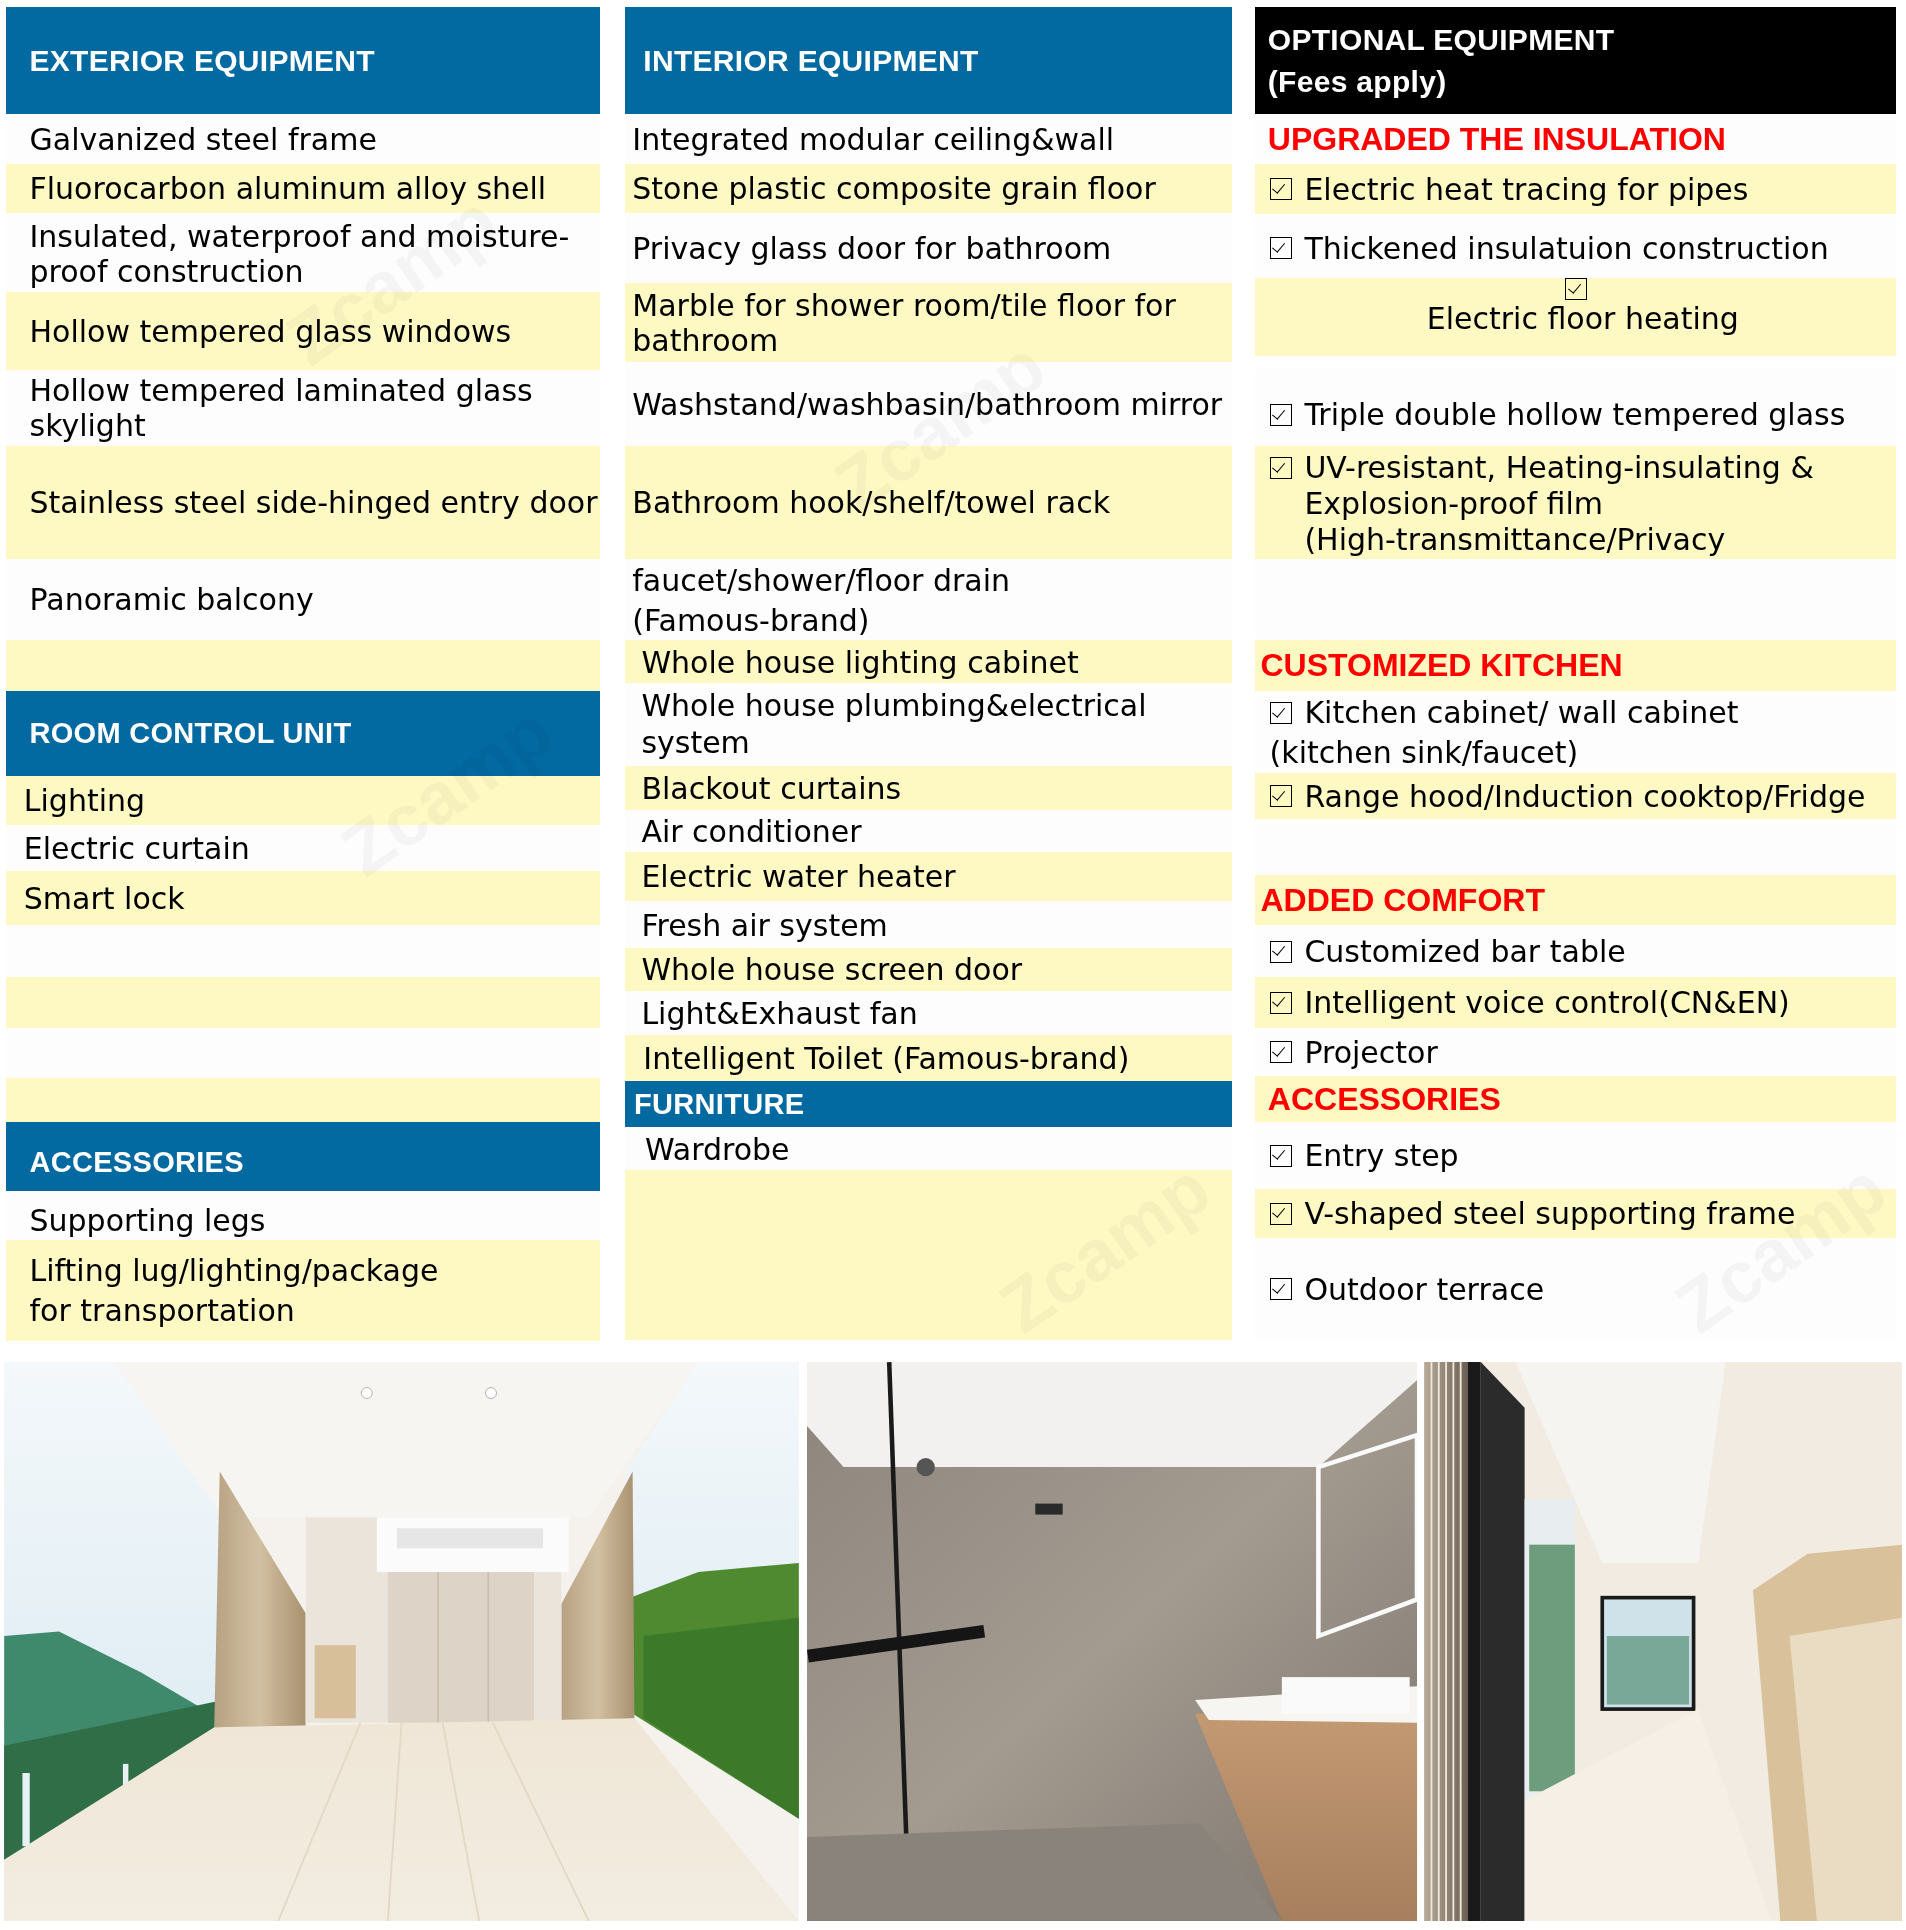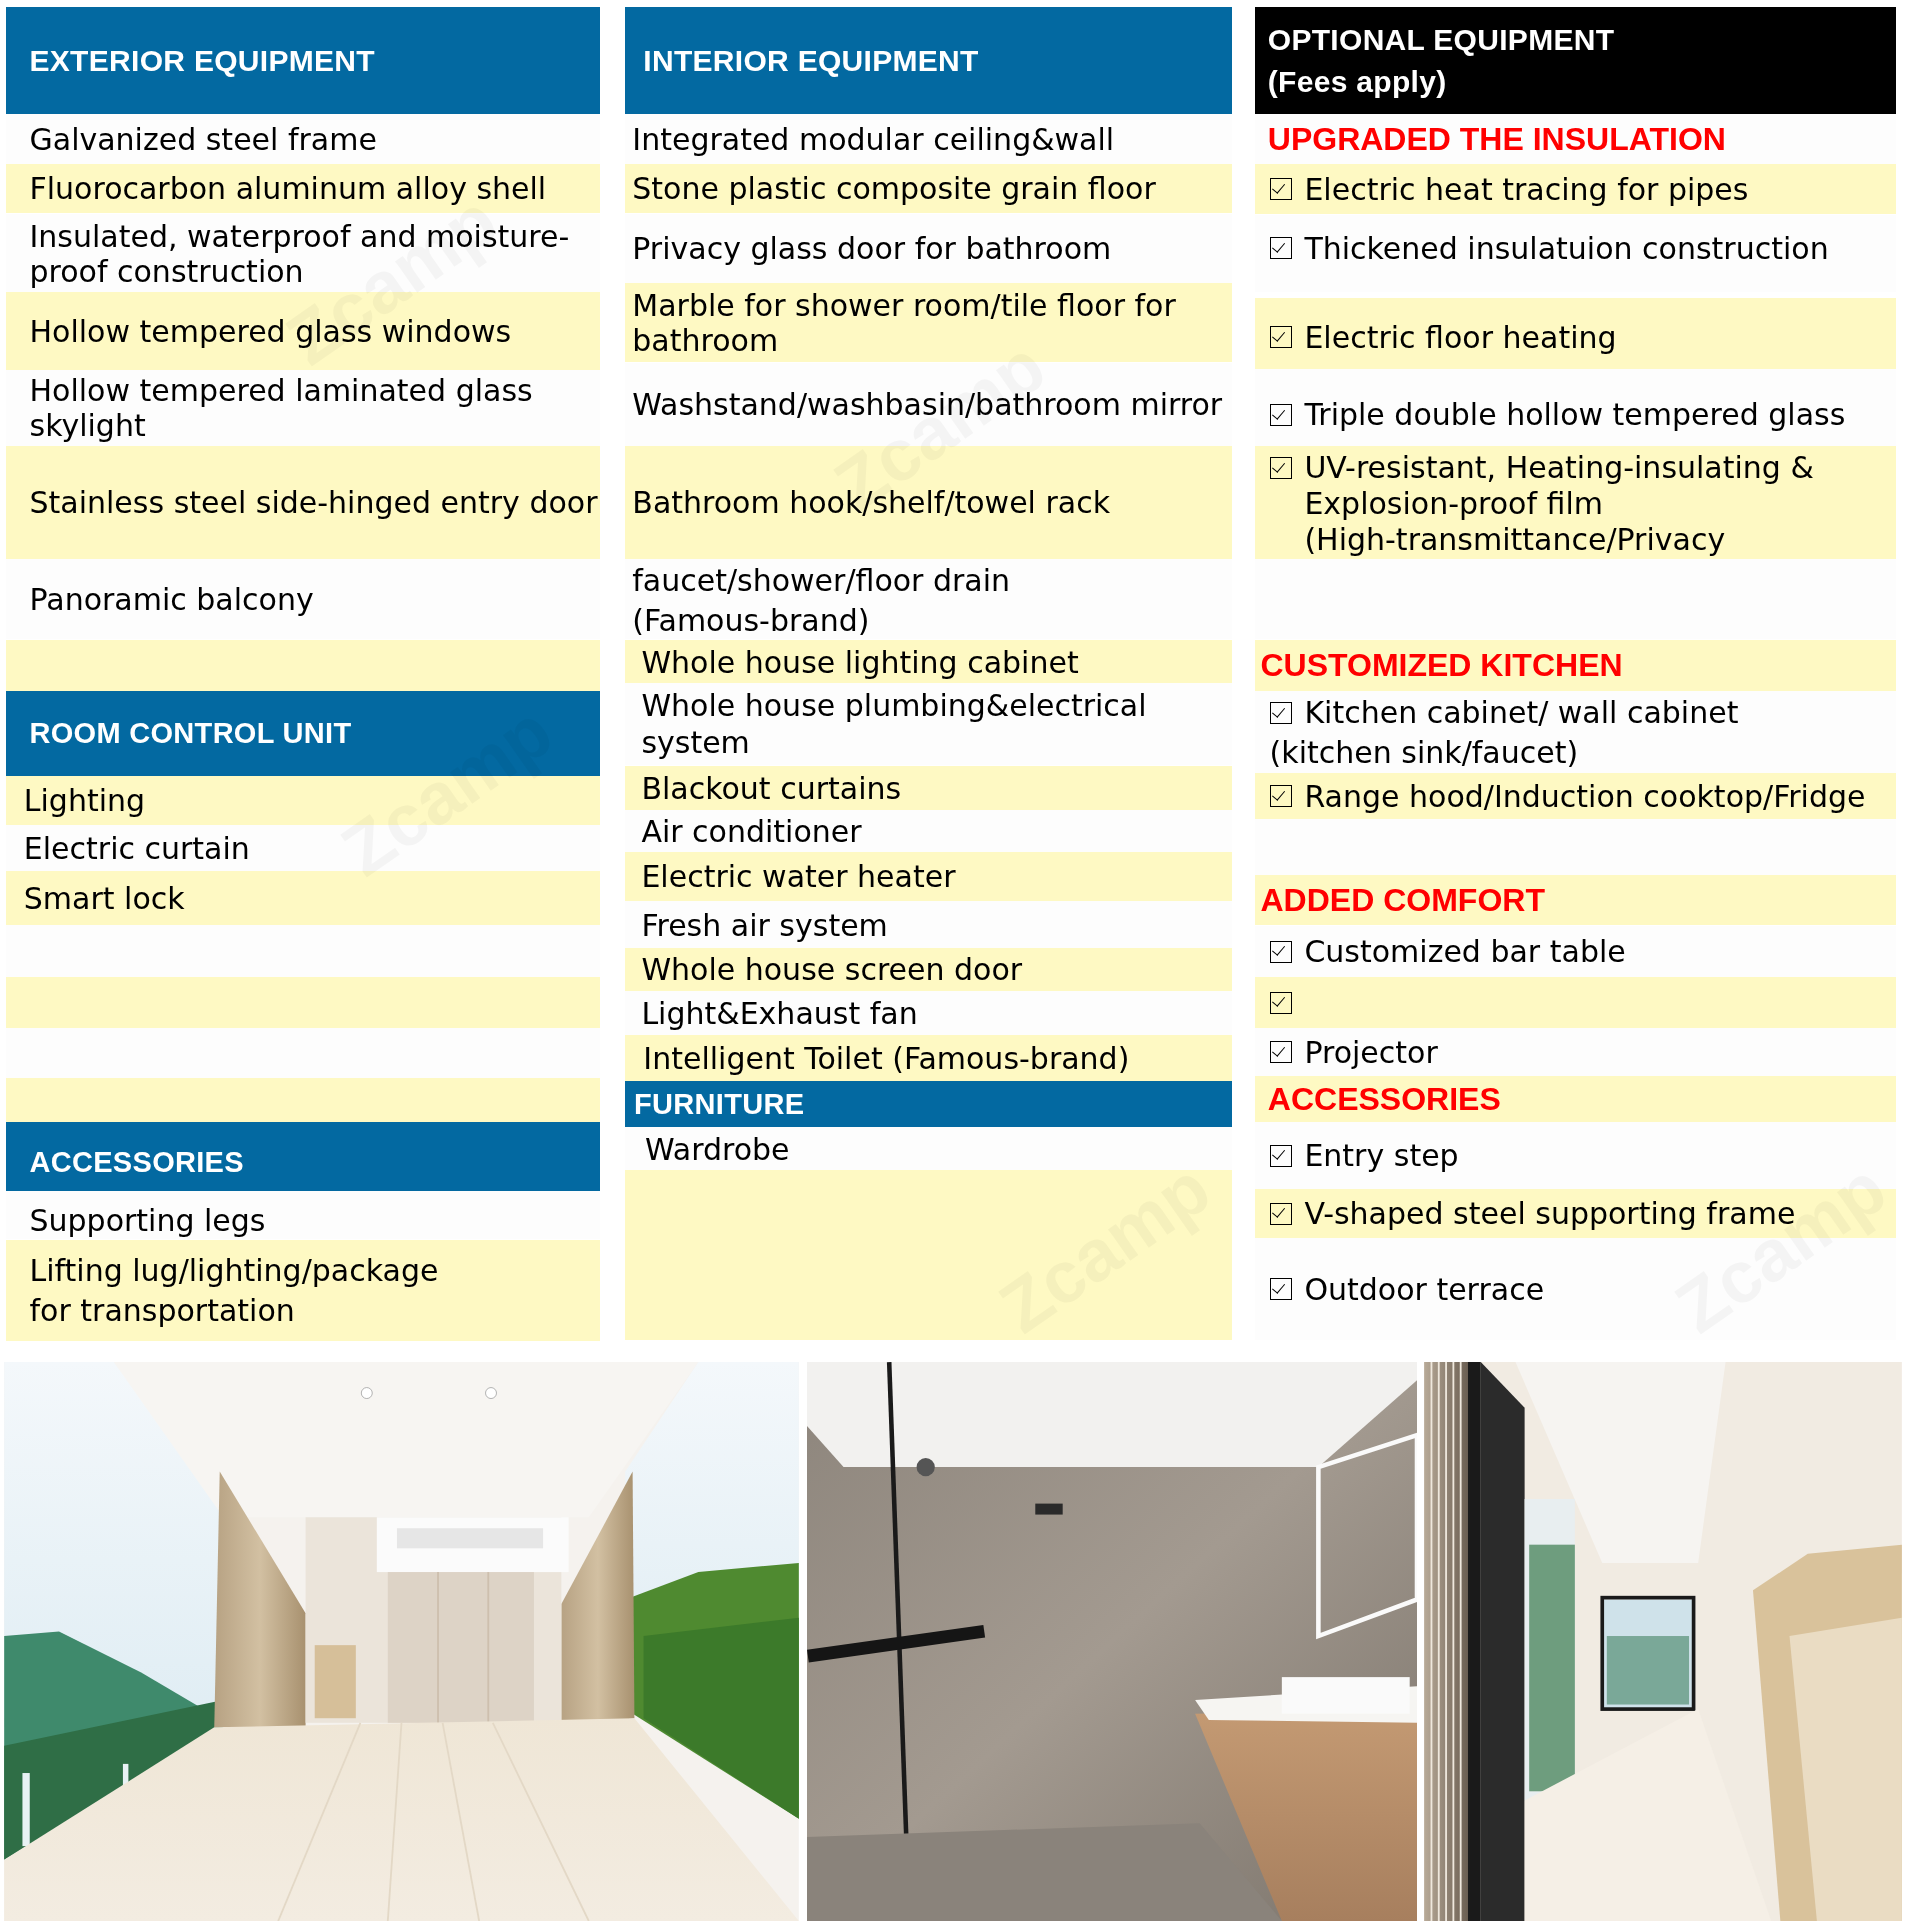--- a/index.html
+++ b/index.html
@@ -148,21 +148,21 @@
     <span>UPGRADED THE INSULATION</span>
   </div>
 <div class="abs row g" style="left:1255px;top:164px;width:641px;height:50px;padding-left:14.6px;">
     <span class="chk"></span>
     <span class="txt">Electric heat tracing for pipes</span>
   </div>
 <div class="abs row w" style="left:1255px;top:215px;width:641px;height:77px;padding-left:14.6px;align-items:flex-start;padding-top:14.6px;">
     <span class="chk" style="top:7.3px;"></span>
     <span class="txt">Thickened insulatuion construction</span>
   </div>
-<div class="abs row g" style="left:1255px;top:298px;width:641px;height:78px;padding-left:14.6px;">
+<div class="abs row g" style="left:1255px;top:278px;width:641px;height:78px;padding-left:14.6px;flex-direction:column;">
     <span class="chk"></span>
     <span class="txt">Electric floor heating</span>
   </div>
 <div class="abs row w" style="left:1255px;top:369px;width:641px;height:77px;padding-left:14.6px;align-items:flex-end;padding-bottom:12.8px;">
     <span class="chk" style="top:-7.3px;"></span>
     <span class="txt">Triple double hollow tempered glass</span>
   </div>
 <div class="abs row g" style="left:1255px;top:446px;width:641px;height:113px;padding-left:14.6px;align-items:flex-start;padding-top:3.7px;line-height:36px;">
     <span class="chk" style="top:7.3px;"></span>
     <span class="txt" style="margin-left:-12.8px;padding-left:12.8px;"> UV-resistant, Heating-insulating &amp;
@@ -189,20 +189,21 @@
 
 <div class="abs row g red" style="left:1255px;top:875px;width:641px;height:50px;padding-left:5.5px;">
     <span>ADDED COMFORT</span>
   </div>
 <div class="abs row w" style="left:1255px;top:926px;width:641px;height:51px;padding-left:14.6px;">
     <span class="chk"></span>
     <span class="txt">Customized bar table</span>
   </div>
 <div class="abs row g" style="left:1255px;top:977px;width:641px;height:51px;padding-left:14.6px;">
     <span class="chk"></span>
+    <span class="txt">Intelligent voice control(CN&amp;EN)</span>
   </div>
 <div class="abs row w" style="left:1255px;top:1028px;width:641px;height:48px;padding-left:14.6px;">
     <span class="chk"></span>
     <span class="txt">Projector</span>
   </div>
 
 <div class="abs row g red" style="left:1255px;top:1076px;width:641px;height:46px;padding-left:12.8px;">
     <span>ACCESSORIES</span>
   </div>
 <div class="abs row w" style="left:1255px;top:1122px;width:641px;height:67px;padding-left:14.6px;">

